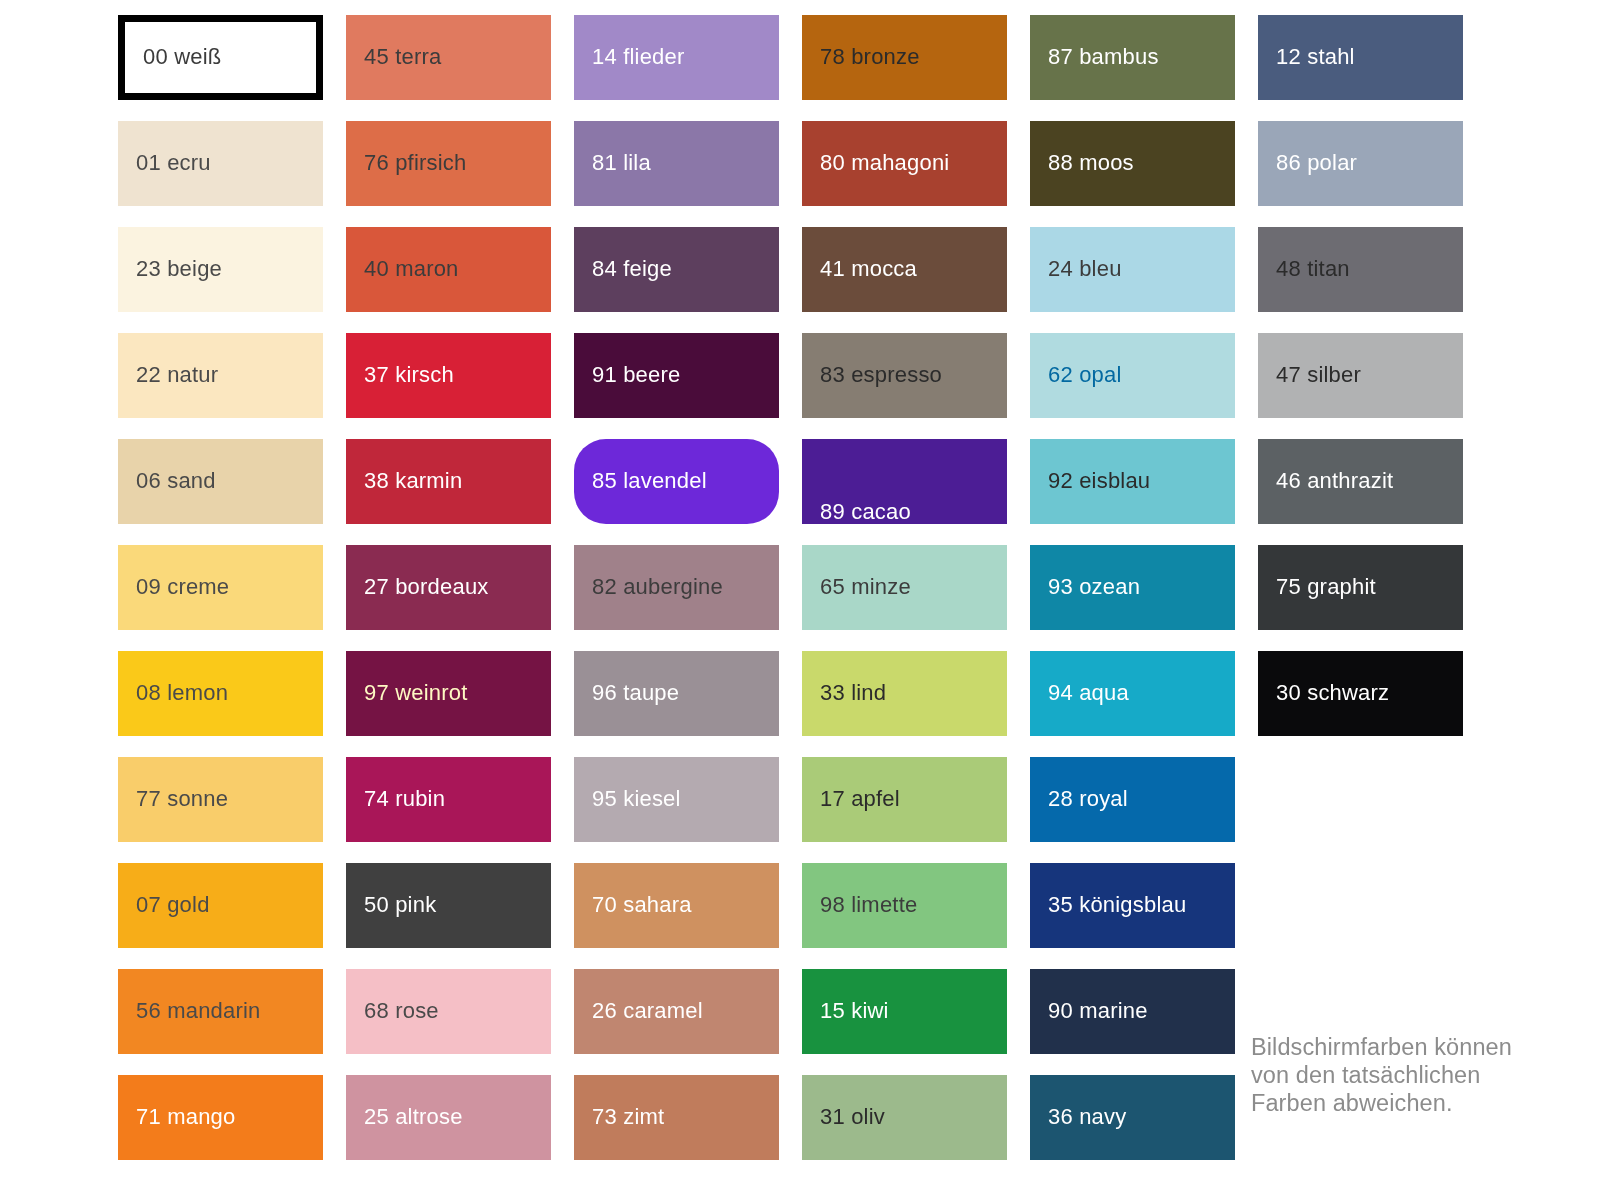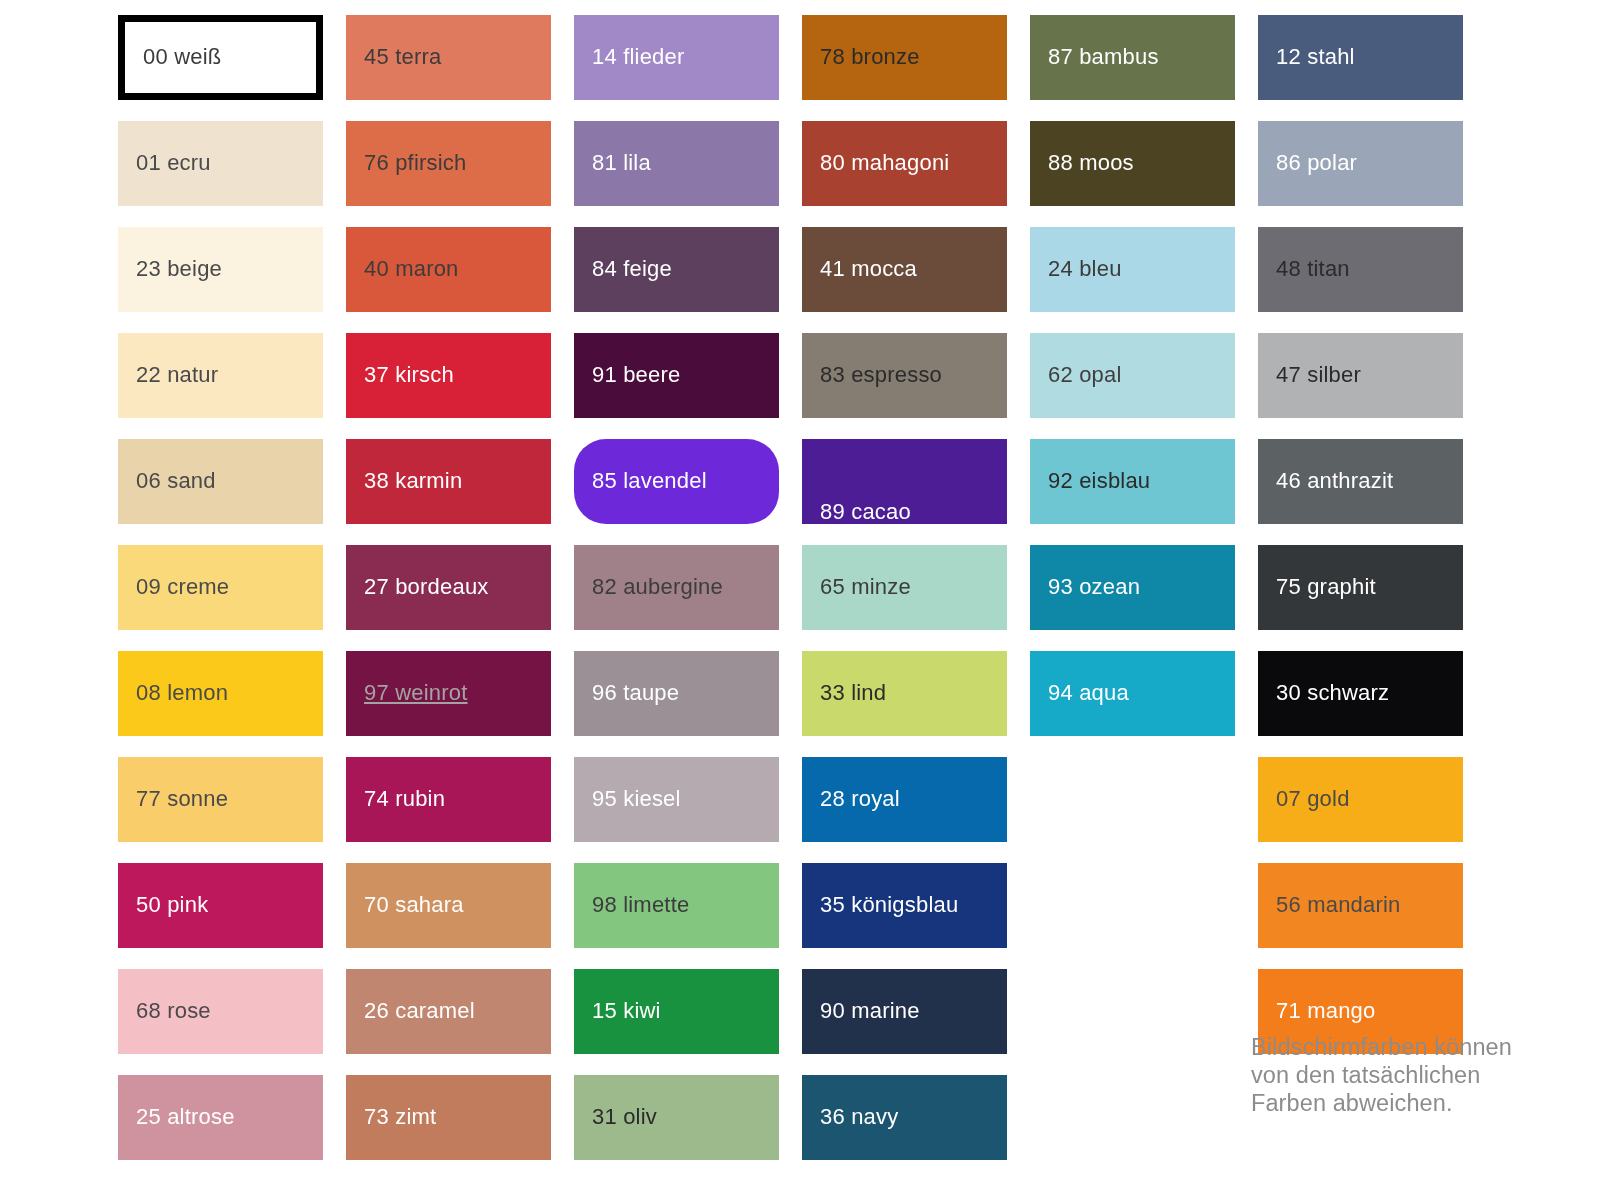--- a/index.html
+++ b/index.html
@@ -134,21 +134,21 @@
       <div class="swatch" style="background: rgb(216, 32, 54);">
         <span class="swatch-label" style="color: rgb(255, 255, 255);">37 kirsch</span>
       </div>
       <div class="swatch" style="background: rgb(74, 12, 58);">
         <span class="swatch-label" style="color: rgb(255, 255, 255);">91 beere</span>
       </div>
       <div class="swatch" style="background: rgb(134, 125, 114);">
         <span class="swatch-label" style="color: rgb(43, 43, 43);">83 espresso</span>
       </div>
       <div class="swatch" style="background: rgb(176, 219, 224);">
-        <span class="swatch-label" style="color: #404040;">62 opal</span>
+        <span class="swatch-label" style="color: #0369a1;">62 opal</span>
       </div>
       <div class="swatch" style="background: rgb(177, 178, 179);">
         <span class="swatch-label" style="color: rgb(43, 43, 43);">47 silber</span>
       </div>
       <div class="swatch" style="background: rgb(232, 211, 170);">
         <span class="swatch-label" style="color: rgb(74, 74, 74);">06 sand</span>
       </div>
       <div class="swatch" style="background: rgb(192, 39, 58);">
         <span class="swatch-label" style="color: rgb(255, 255, 255);">38 karmin</span>
       </div>
@@ -179,21 +179,21 @@
       <div class="swatch" style="background: rgb(15, 135, 166);">
         <span class="swatch-label" style="color: rgb(255, 255, 255);">93 ozean</span>
       </div>
       <div class="swatch" style="background: rgb(52, 55, 57);">
         <span class="swatch-label" style="color: rgb(255, 255, 255);">75 graphit</span>
       </div>
       <div class="swatch" style="background: rgb(250, 201, 25);">
         <span class="swatch-label" style="color: rgb(74, 74, 74);">08 lemon</span>
       </div>
       <div class="swatch" style="background: rgb(117, 19, 68);">
-        <span class="swatch-label" style="color: #a3a3a3; text-decoration: underline;">97 weinrot</span>
+        <span class="swatch-label" style="color: #fef9c3;">97 weinrot</span>
       </div>
       <div class="swatch" style="background: rgb(154, 144, 150);">
         <span class="swatch-label" style="color: rgb(255, 255, 255);">96 taupe</span>
       </div>
       <div class="swatch" style="background: rgb(201, 217, 107);">
         <span class="swatch-label" style="color: rgb(43, 43, 43);">33 lind</span>
       </div>
       <div class="swatch" style="background: rgb(22, 170, 200);">
         <span class="swatch-label" style="color: rgb(255, 255, 255);">94 aqua</span>
       </div>
@@ -202,28 +202,31 @@
       </div>
       <div class="swatch" style="background: rgb(249, 205, 106);">
         <span class="swatch-label" style="color: rgb(74, 74, 74);">77 sonne</span>
       </div>
       <div class="swatch" style="background: rgb(169, 22, 88);">
         <span class="swatch-label" style="color: rgb(255, 255, 255);">74 rubin</span>
       </div>
       <div class="swatch" style="background: rgb(180, 170, 176);">
         <span class="swatch-label" style="color: rgb(255, 255, 255);">95 kiesel</span>
       </div>
+      <div class="swatch" style="background: rgb(170, 203, 120);">
+        <span class="swatch-label" style="color: rgb(43, 43, 43);">17 apfel</span>
+      </div>
       <div class="swatch" style="background: rgb(5, 105, 171);">
         <span class="swatch-label" style="color: rgb(255, 255, 255);">28 royal</span>
       </div>
       <div class="swatch empty"></div>
       <div class="swatch" style="background: rgb(247, 173, 24);">
         <span class="swatch-label" style="color: rgb(74, 74, 74); text-align: center;">07 gold</span>
       </div>
-      <div class="swatch" style="background: #be185d;">
+      <div class="swatch" style="background: #404040;">
         <span class="swatch-label" style="color: rgb(255, 255, 255);">50 pink</span>
       </div>
       <div class="swatch" style="background: rgb(207, 145, 96);">
         <span class="swatch-label" style="color: rgb(255, 255, 255);">70 sahara</span>
       </div>
       <div class="swatch" style="background: rgb(130, 198, 128);">
         <span class="swatch-label" style="color: rgb(60, 60, 60);">98 limette</span>
       </div>
       <div class="swatch" style="background: rgb(22, 53, 124);">
         <span class="swatch-label" style="color: rgb(255, 255, 255);">35 königsblau</span>

